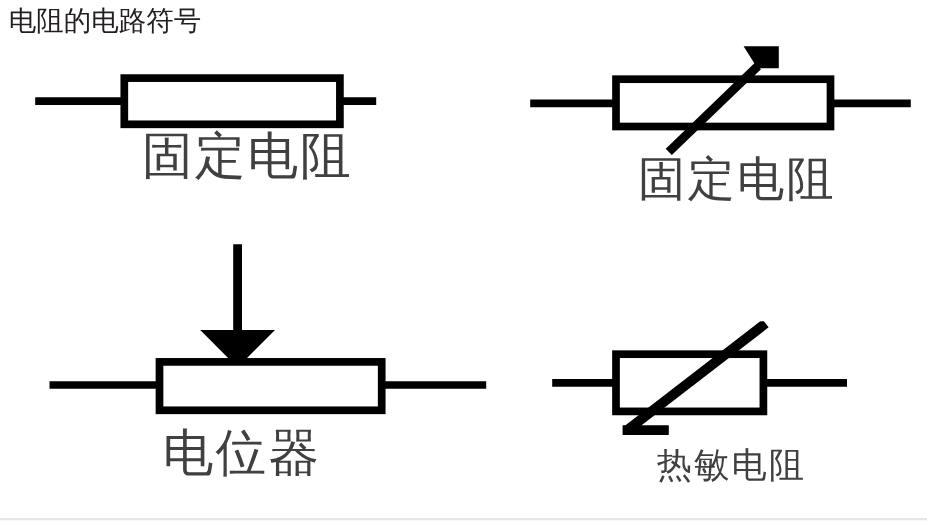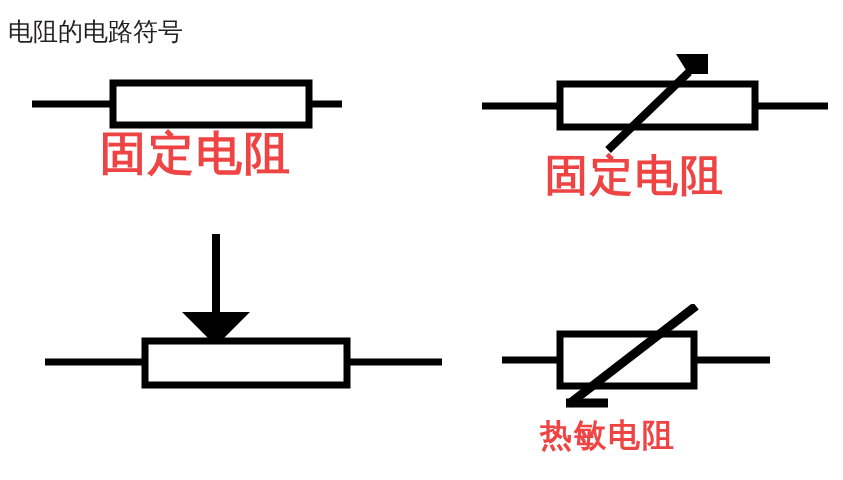--- a/index.html
+++ b/index.html
@@ -12,21 +12,21 @@
     height: 480px;
     position: relative;
     overflow: hidden;
     font-family: "Liberation Serif", "DejaVu Serif", serif;
     background: #ffffff;
   }
 
   #page {
     position: absolute;
     left: 0;
-    top: 12px;
+    top: 0;
     width: 843px;
     height: 352px;
     background: #ffffff;
   }
 
   
   #title {
     position: absolute;
     left: 8px;
     top: 5px;
@@ -42,23 +42,24 @@
   .figure {
     position: absolute;
   }
   .figure svg {
     display: block;
   }
 
   .caption {
     position: absolute;
     font-family: "DejaVu Sans", "Liberation Sans", sans-serif;
-    font-weight: bold;
-    color: #ef4444;
+    font-weight: normal;
+    color: #404040;
     white-space: nowrap;
+    text-align: center;
     letter-spacing: 2px;
   }
 
   #fig-fixed      { left: 30px;  top: 58px;  width: 330px; height: 62px; }
   #cap-fixed      { left: 100px; top: 112px; width: 250px; font-size: 46px; line-height: 58px; }
 
   #fig-adjust     { left: 480px; top: 38px;  width: 350px; height: 85px; }
   #cap-adjust     { left: 545px; top: 136px; width: 250px; font-size: 43px; line-height: 55px; }
 
   #fig-pot        { left: 30px;  top: 212px; width: 420px; height: 168px; }
@@ -110,20 +111,21 @@
 
       <line x1="186" y1="10" x2="186" y2="95" stroke="#000" stroke-width="8"></line>
       <polygon points="152,88 220,88 186,122" fill="#000"></polygon>
 
       <line x1="15" y1="138" x2="118" y2="138" stroke="#000" stroke-width="7"></line>
       <line x1="314" y1="138" x2="412" y2="138" stroke="#000" stroke-width="7"></line>
 
       <rect x="115" y="117" width="202" height="44" fill="#ffffff" stroke="#000" stroke-width="7"></rect>
     </svg>
   </div>
+  <div class="caption" id="cap-pot">电位器</div>
 
   <div class="figure" id="fig-thermal">
     <svg width="300" height="110" viewBox="0 0 300 110">
       <line x1="2" y1="56" x2="64" y2="56" stroke="#000" stroke-width="7"></line>
       <line x1="190" y1="56" x2="270" y2="56" stroke="#000" stroke-width="7"></line>
       <rect x="60" y="30" width="134" height="52" fill="#ffffff" stroke="#000" stroke-width="7"></rect>
 
       <line x1="69" y1="100" x2="196" y2="2" stroke="#000" stroke-width="9"></line>
       <line x1="66" y1="99" x2="108" y2="99" stroke="#000" stroke-width="9"></line>
     </svg>

